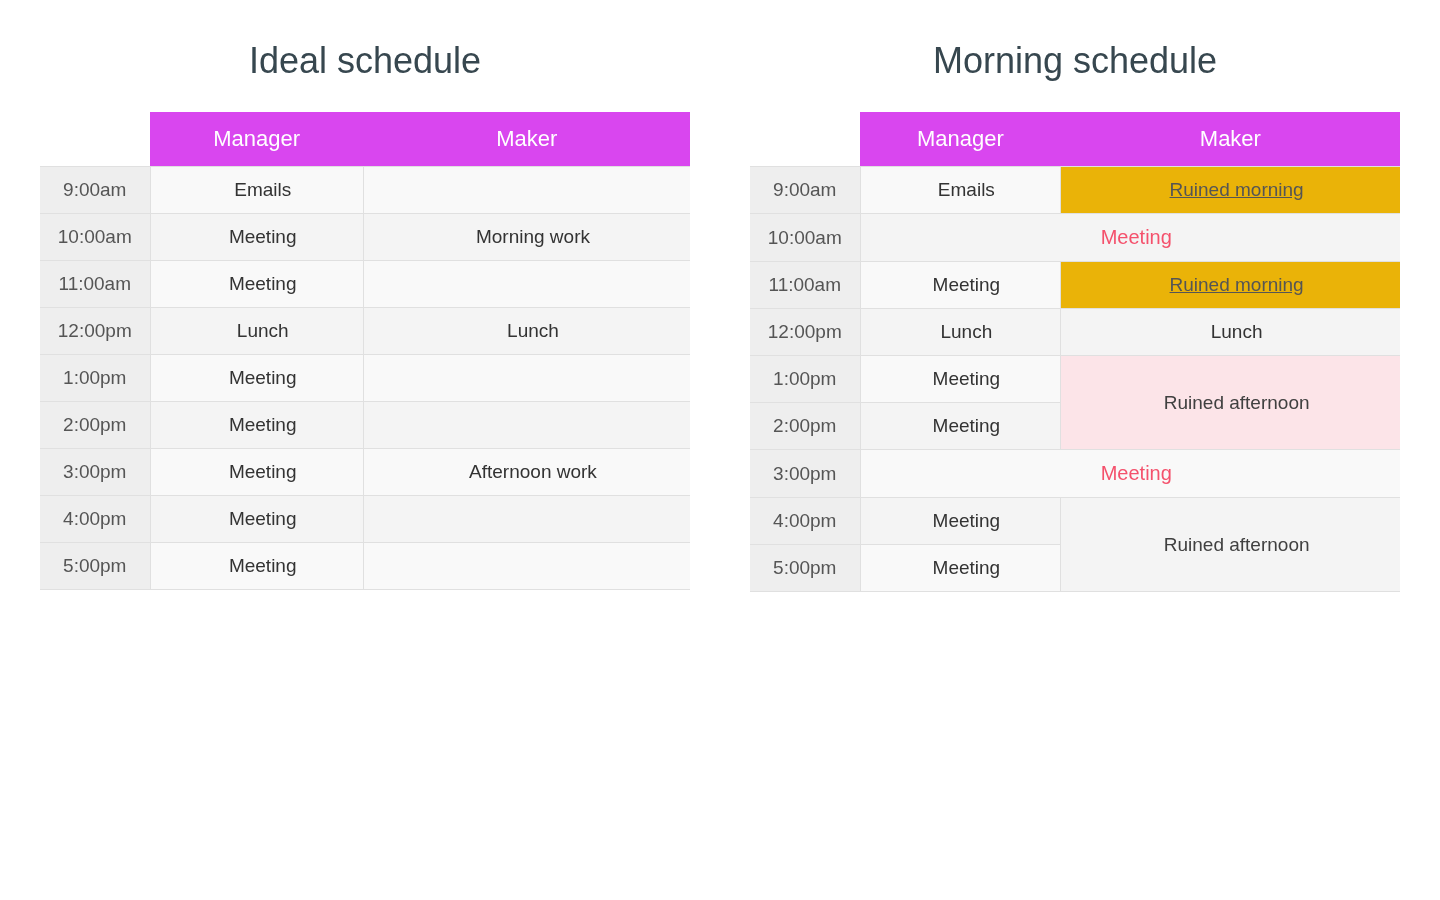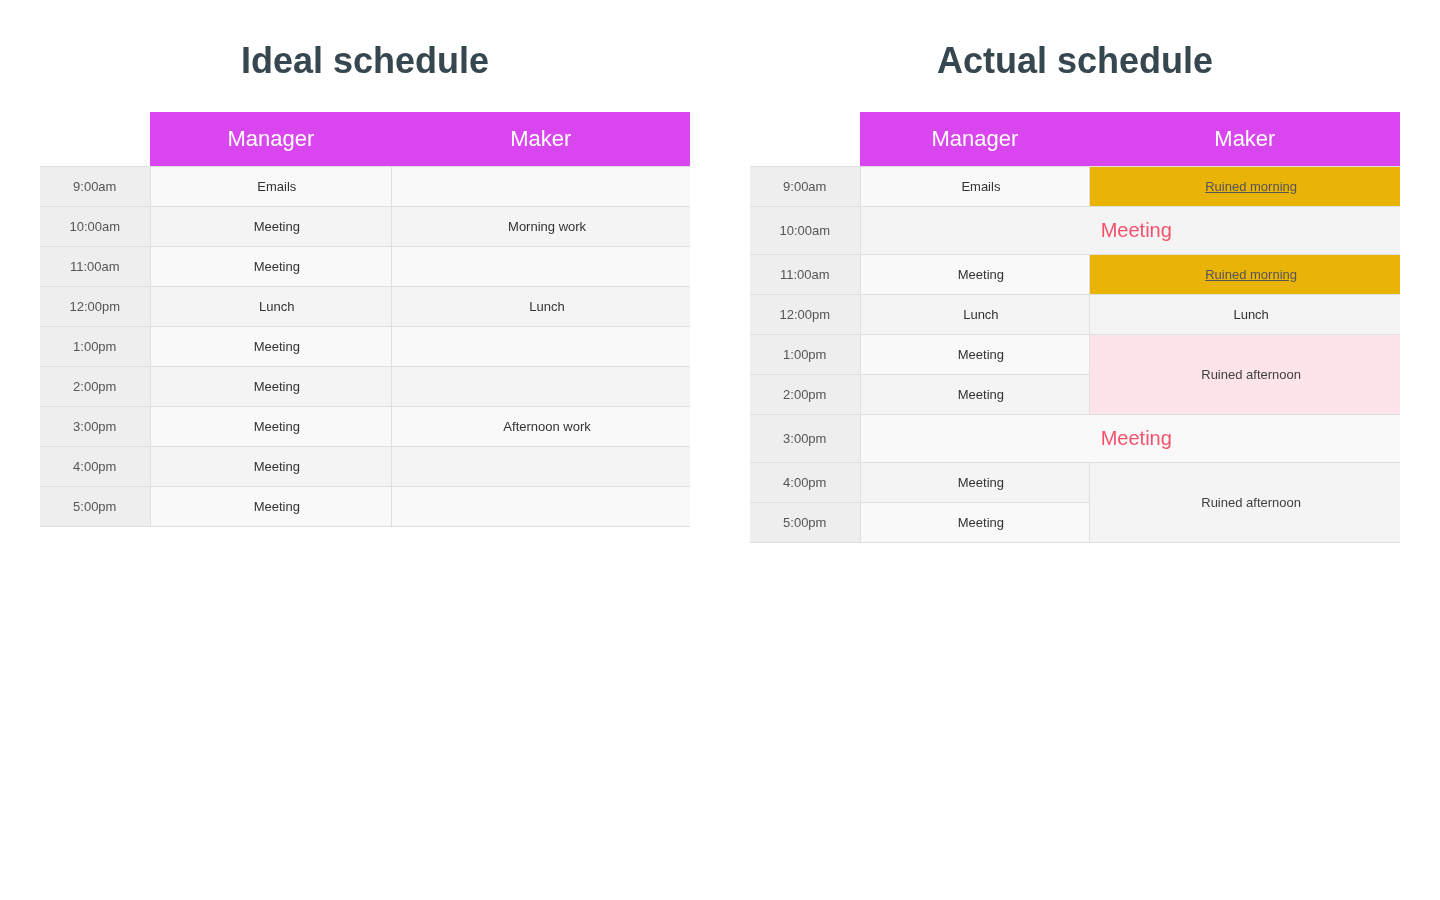--- a/index.html
+++ b/index.html
@@ -16,21 +16,21 @@
     .page-wrapper {
       display: flex;
       gap: 60px;
       width: 1360px;
     }
     .schedule-section {
       flex: 1;
     }
     .section-title {
       font-size: 36px;
-      font-weight: 700;
+      font-weight: 400;
       color: #37474f;
       text-align: center;
       margin-bottom: 30px;
     }
     .schedule-table {
       width: 100%;
       border-collapse: collapse;
     }
     .schedule-table th {
       background-color: #d946ef;
@@ -38,21 +38,21 @@
       font-size: 22px;
       font-weight: 500;
       padding: 14px 10px;
       text-align: center;
     }
     .schedule-table th.time-header {
       background: transparent;
     }
     .schedule-table td {
       padding: 12px 16px;
-      font-size: 13px;
+      font-size: 19px;
       text-align: center;
       border: 1px solid #e0e0e0;
     }
     .schedule-table td.time-cell {
       background-color: #eeeeee;
       color: #555;
       font-weight: 400;
       text-align: center;
       white-space: nowrap;
       width: 110px;
@@ -148,21 +148,21 @@
           <tr>
             <td class="time-cell">5:00pm</td>
             <td class="content-cell">Meeting</td>
             <td class="content-cell"></td>
           </tr>
         </tbody>
     </table>
   </div>
 
   <div class="schedule-section">
-    <h2 class="section-title">Actual schedule</h2>
+    <h2 class="section-title">Morning schedule</h2>
     <table class="schedule-table">
       <thead>
         <tr>
           <th class="time-header"></th>
           <th>Manager</th>
           <th>Maker</th>
         </tr>
       </thead>
       <tbody id="actual-tbody">
           <tr>

